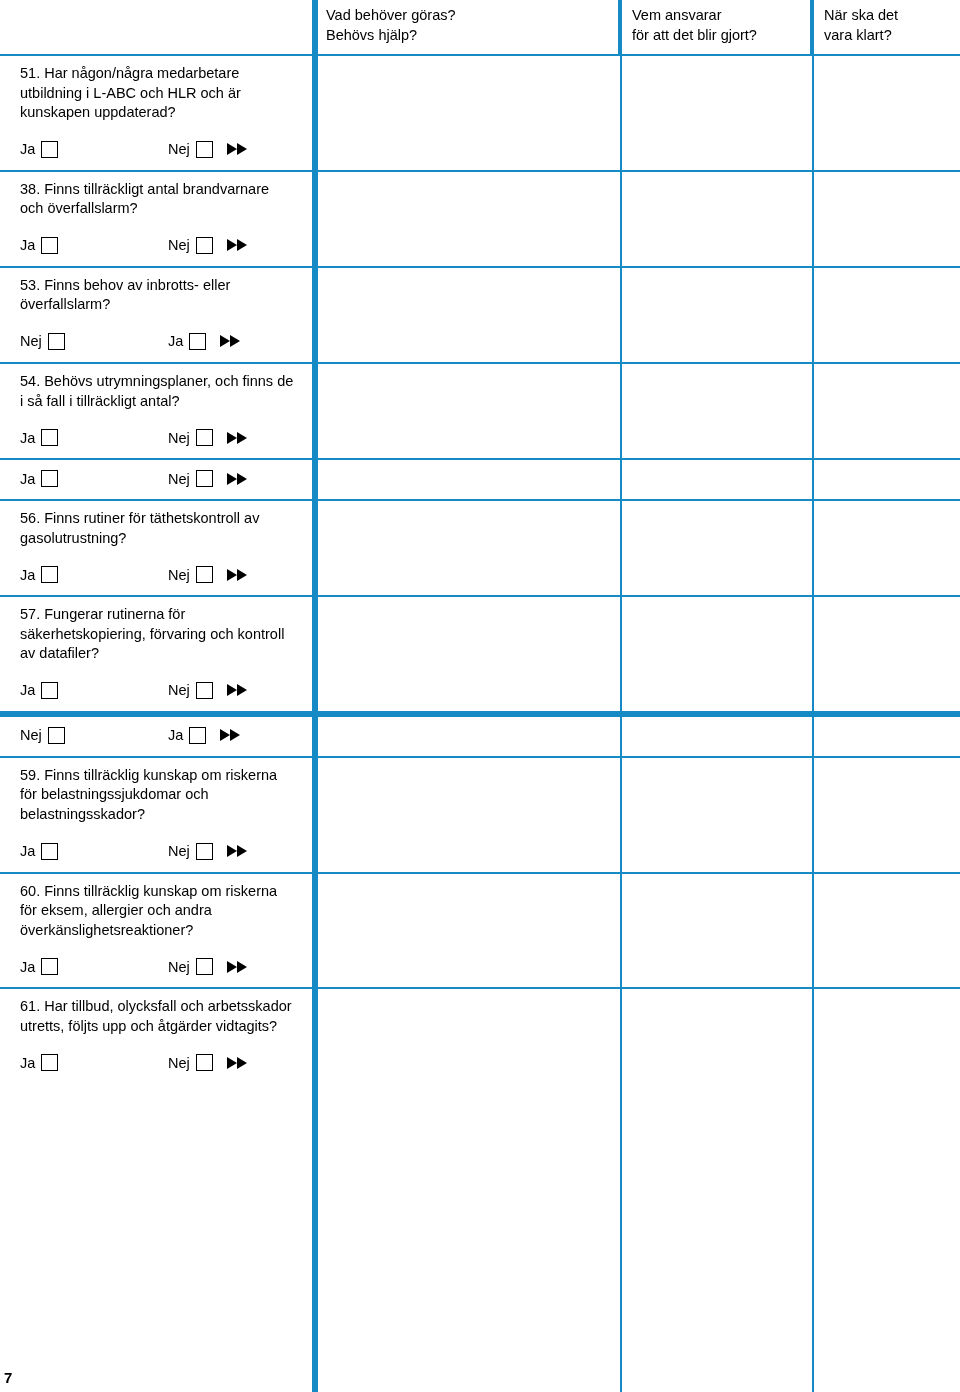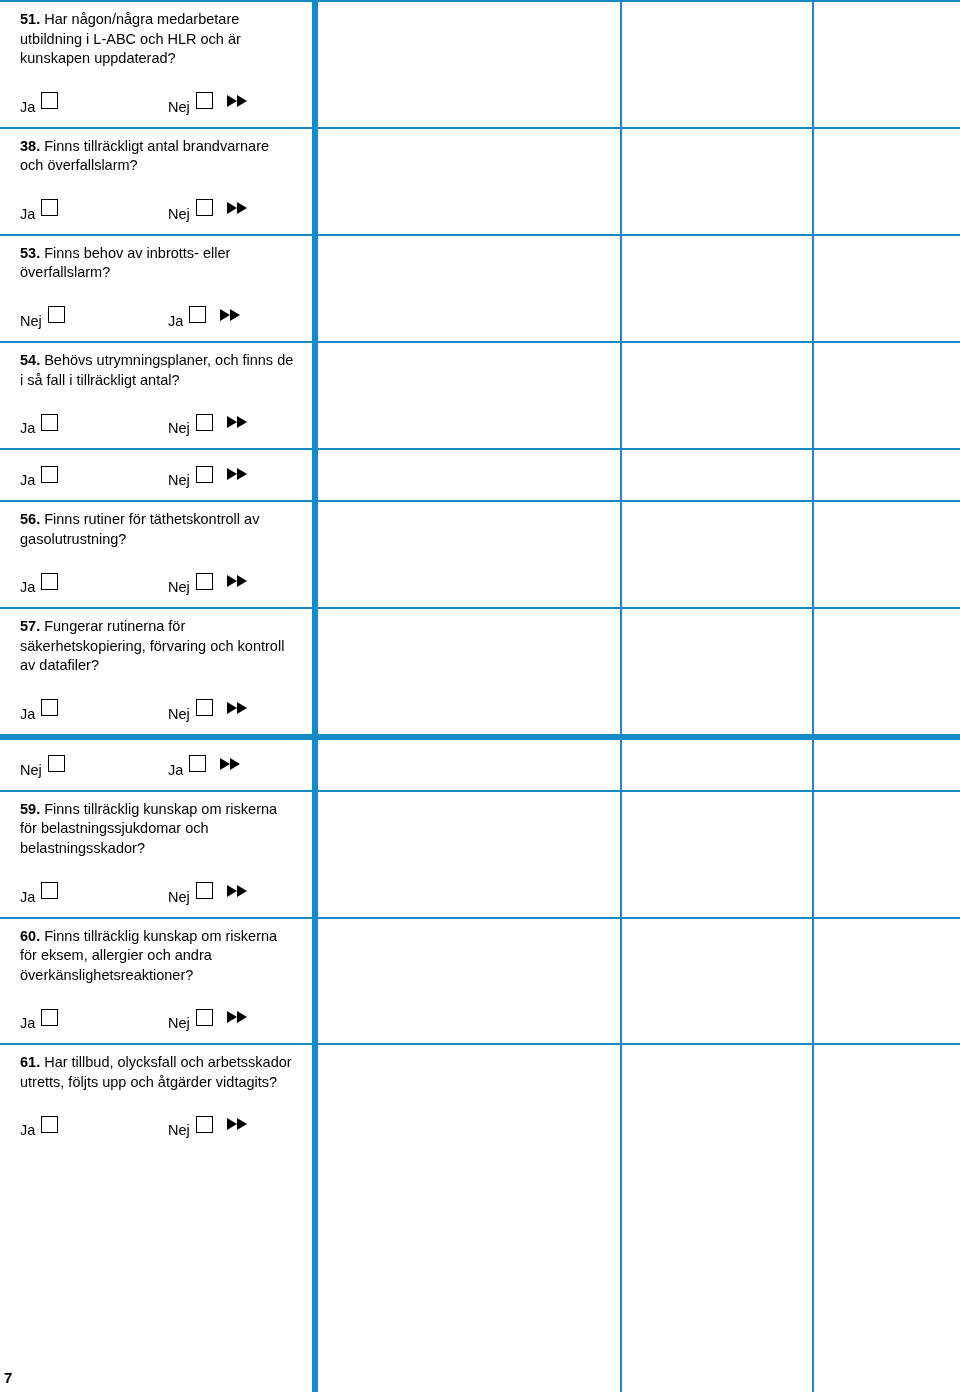--- a/index.html
+++ b/index.html
@@ -56,35 +56,35 @@
     display: flex;
   }
   .fillcell .f1 { width: 306px; }
   .fillcell .f2 { width: 192px; }
   .fillcell .f3 { flex: 1; }
 
   .qtext {
     font-size: 14.5px;
     line-height: 1.35;
   }
-  .qtext .num { font-weight: 700; }
+  .qtext .num { font-weight: 400; }
 
   .answer {
     display: flex;
     align-items: center;
     gap: 0;
     padding: 10px 20px 12px 20px;
     width: 314px;
   }
   .ans {
     display: inline-flex;
     align-items: center;
     font-size: 14.5px;
   }
-  .ans .lbl { margin-right: 6px; margin-top: 12px; }
+  .ans .lbl { margin-right: 6px; }
   .chk {
     width: 17px; height: 17px;
     border: 1px solid #000;
     display: inline-block;
     background: #fff;
   }
   .ans1 { width: 148px; }
   .arrows {
     display: inline-flex;
     gap: 0px;
@@ -122,20 +122,35 @@
 </style>
 </head>
 <body>
 
 <div class="page">
 
   <div class="vline v1"></div>
   <div class="vline v2"></div>
   <div class="vline v3"></div>
 
+  <div class="head-row">
+    <div class="qcol"></div>
+    <div class="col c1">
+      <div>Vad behöver göras?</div>
+      <div>Behövs hjälp?</div>
+    </div>
+    <div class="col c2">
+      <div>Vem ansvarar</div>
+      <div>för att det blir gjort?</div>
+    </div>
+    <div class="col c3">
+      <div>När ska det</div>
+      <div>vara klart?</div>
+    </div>
+  </div>
 
   <div id="before-section">
       <div class="qgroup">
         <div class="qrow">
           <div class="qcell">
             <div class="qtext"><span class="num">51.</span><span> Har någon/några medarbetare utbildning i L-ABC och HLR och är kunskapen uppdaterad?</span></div>
           </div>
           <div class="fillcell">
             <div class="f1"></div>
             <div class="f2"></div>

